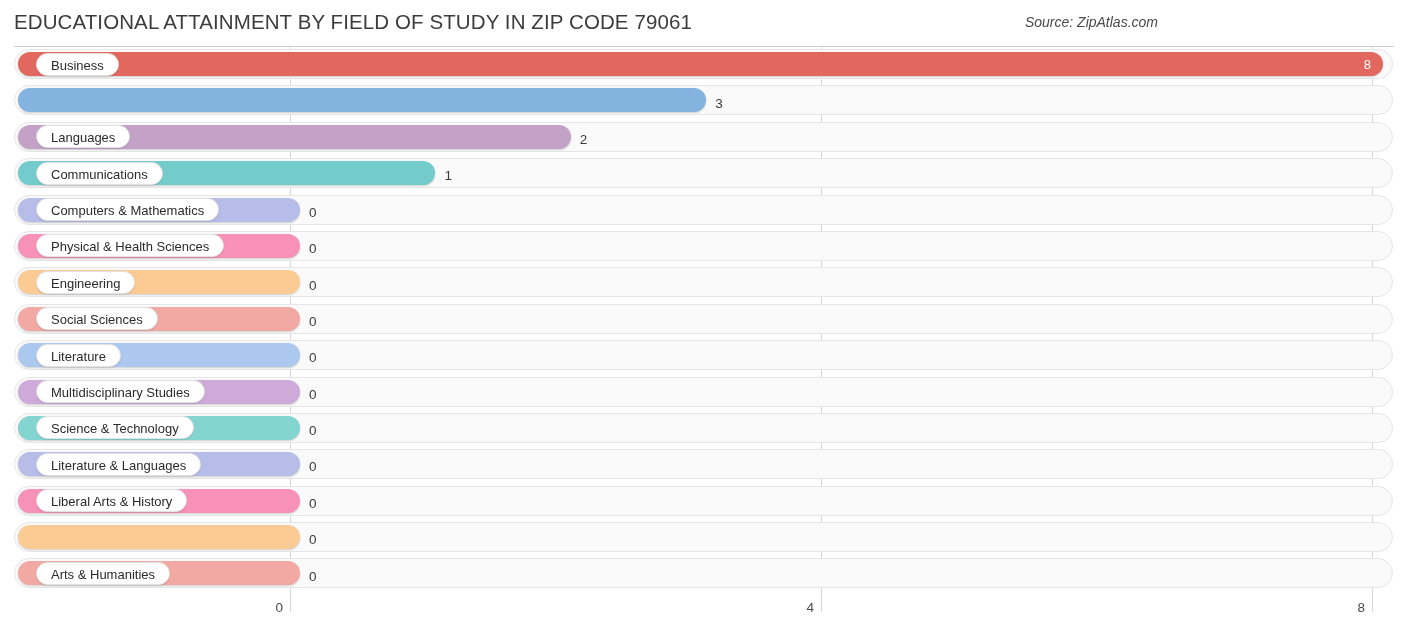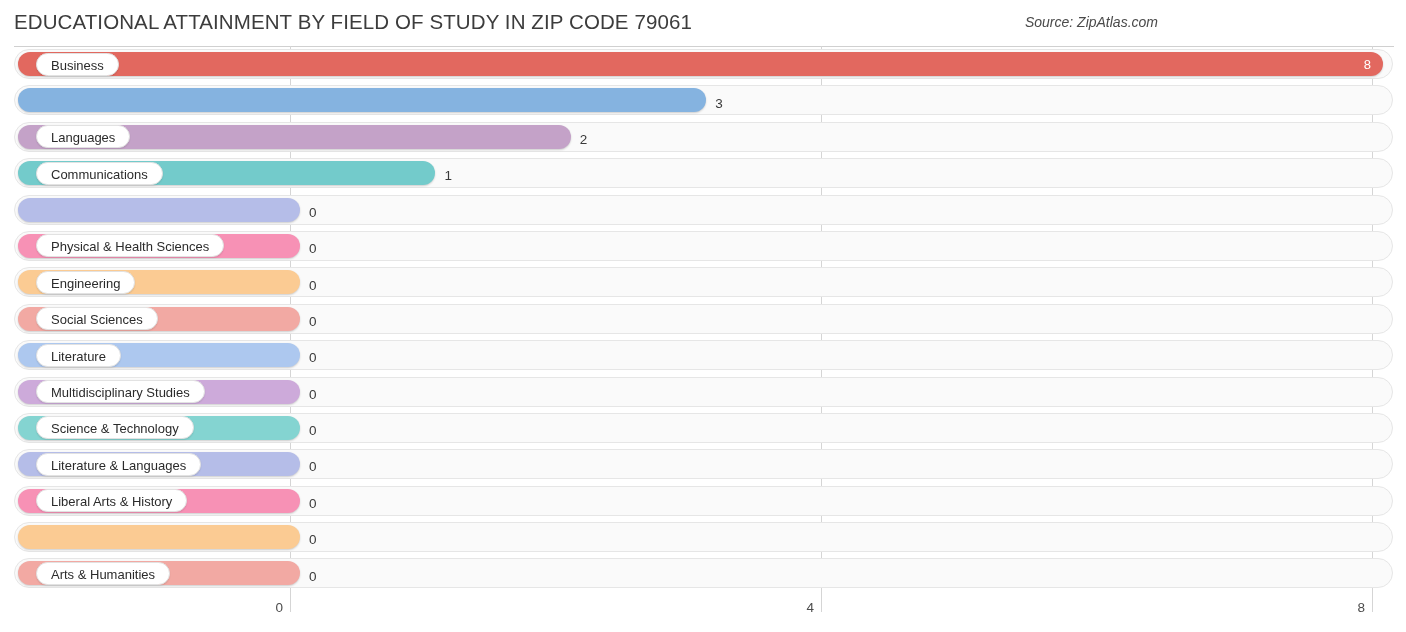--- a/index.html
+++ b/index.html
@@ -205,20 +205,21 @@
       <div class="row">
         <div class="track"></div>
         <div class="bar" style="width: 417.375px; background: rgb(115, 203, 203);"></div>
         <div class="bar-value-out" style="left: 444.375px;">1</div>
         <div class="cat-pill">Communications</div>
       </div>
       <div class="row">
         <div class="track"></div>
         <div class="bar" style="width: 282px; background: rgb(181, 189, 232);"></div>
         <div class="bar-value-out" style="left: 309px;">0</div>
+        <div class="cat-pill">Computers &amp; Mathematics</div>
       </div>
       <div class="row">
         <div class="track"></div>
         <div class="bar" style="width: 282px; background: rgb(247, 145, 181);"></div>
         <div class="bar-value-out" style="left: 309px;">0</div>
         <div class="cat-pill">Physical &amp; Health Sciences</div>
       </div>
       <div class="row">
         <div class="track"></div>
         <div class="bar" style="width: 282px; background: rgb(251, 203, 147);"></div>

